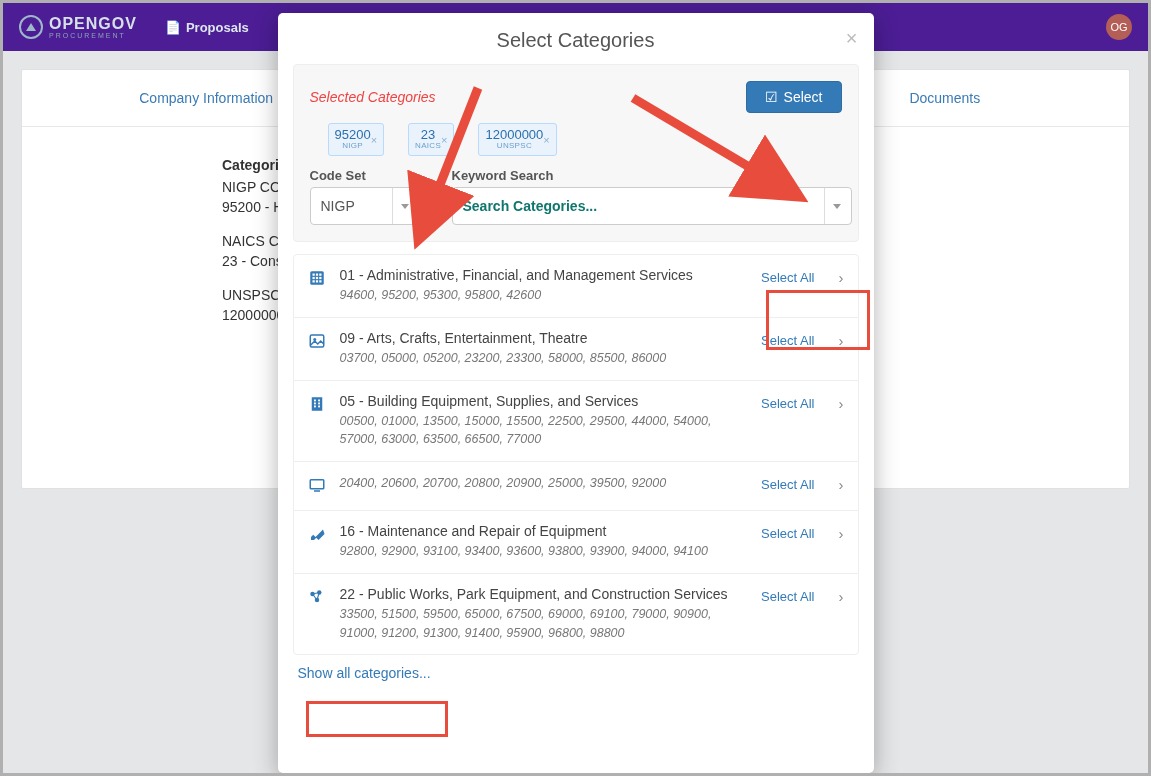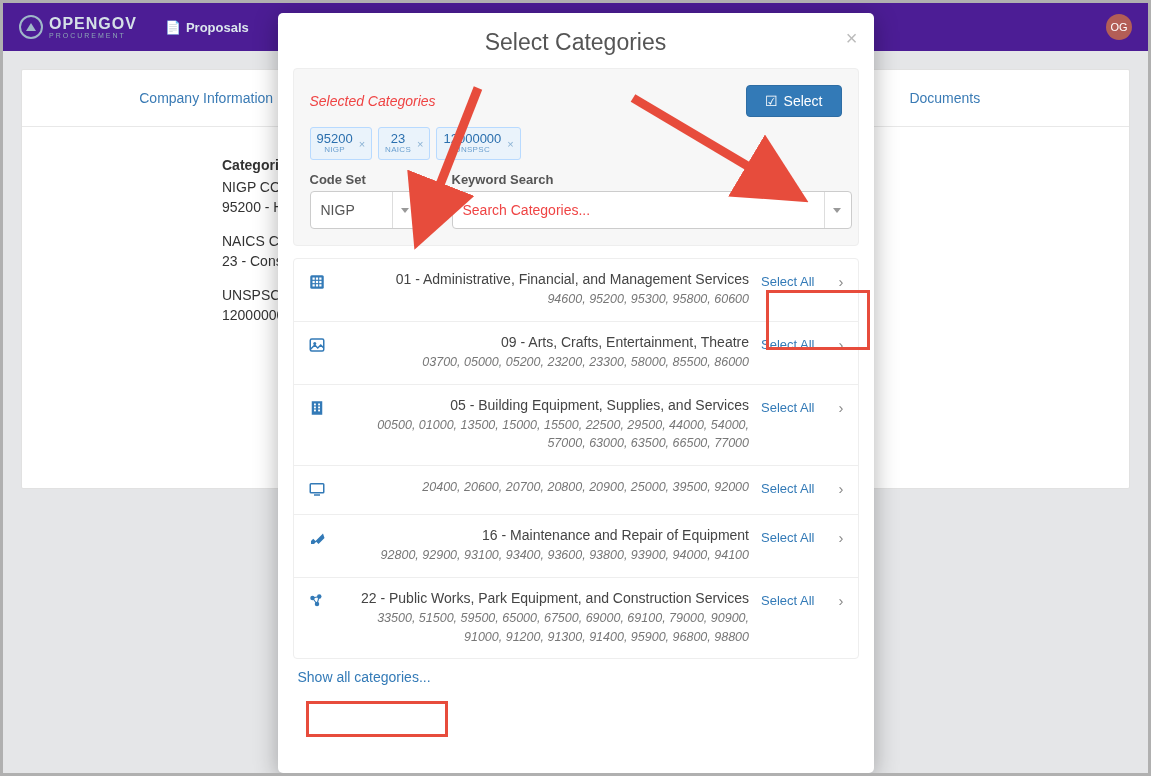--- a/index.html
+++ b/index.html
@@ -22,48 +22,48 @@
   .tab { flex: 1; text-align: center; padding: 20px 0; color: #3a7bb5; font-size: 14px; }
   
   .bg-content { padding: 30px 200px; }
   .bg-heading { font-weight: 700; font-size: 14px; margin-bottom: 6px; color: #333; }
   .bg-line { font-size: 14px; color: #333; margin-bottom: 4px; }
   .bg-group { margin-bottom: 18px; }
   
   .modal-overlay { position: absolute; top:0; left:0; right:0; bottom:0; display: flex; justify-content: center; padding-top: 10px; }
   .modal { width: 596px; background: #fff; border-radius: 5px; box-shadow: 0 5px 25px rgba(0,0,0,.3); }
   .modal-header { position: relative; padding: 16px 20px 12px; text-align: center; }
-  .modal-title { font-size: 23px; color: #555; }
+  .modal-title { font-size: 20px; color: #555; }
   .modal-close { position: absolute; right: 16px; top: 14px; color: #bbb; font-size: 20px; cursor: pointer; }
   
   .filter-panel { margin: 0 15px; background: #f7f7f7; border: 1px solid #eee; border-radius: 4px; padding: 16px; position: relative; }
   .selected-header { display: flex; justify-content: space-between; align-items: center; margin-bottom: 10px; }
   .selected-label { font-style: italic; color: #ef4444; font-size: 14px; }
   .btn-select { background: #337ab7; border: 1px solid #2e6da4; color: #fff; padding: 7px 18px; border-radius: 4px; font-size: 14px; display: inline-flex; align-items: center; gap: 6px; cursor: pointer; }
   .chips { display: flex; gap: 6px; flex-wrap: wrap; margin-bottom: 12px; }
-  .chip { border: 1px solid #b8daff; background: #eaf3fb; border-radius: 3px; padding: 4px 6px; display: flex; align-items: center; gap: 6px; cursor: pointer; }
+  .chip { border: 1px solid #b8daff; background: #eaf3fb; border-radius: 3px; padding: 4px 6px; display: flex; align-items: center; gap: 0; cursor: pointer; margin-left: 18px; }
   .chip-main { color: #2a6fae; font-size: 13px; display: flex; flex-direction: column; align-items: center; line-height: 1.1; }
   .chip-sub { font-size: 8px; color: #6a9fcf; letter-spacing: 0.3px; }
   .chip-x { color: #8ab2d4; font-size: 11px; }
   
   .form-row { display: flex; gap: 32px; }
   .form-group { display: flex; flex-direction: column; gap: 4px; }
   .form-label { font-size: 13px; font-weight: 600; color: #555; }
   .select-box, .search-box { height: 38px; border: 1px solid #ccc; border-radius: 4px; background: #fff; display: flex; align-items: center; padding: 0 10px; font-size: 14px; color: #555; }
   .select-box { width: 110px; justify-content: space-between; cursor: pointer; }
-  .search-box { width: 400px; justify-content: space-between; color: #ef4444; cursor: text; }
+  .search-box { width: 400px; justify-content: space-between; color: #0f766e; cursor: text; font-weight: bold; }
   .caret-wrap { border-left: 1px solid #ddd; padding-left: 8px; height: 100%; display: flex; align-items: center; }
   .caret { width: 0; height: 0; border-left: 4px solid transparent; border-right: 4px solid transparent; border-top: 5px solid #999; }
   
   .cat-list { margin: 12px 15px 0; border: 1px solid #eee; border-radius: 4px; }
   .cat-row { padding: 12px 14px; border-bottom: 1px solid #eee; display: flex; gap: 12px; align-items: flex-start; }
   .cat-row:last-child { border-bottom: none; }
   .cat-icon { width: 20px; flex-shrink: 0; color: #337ab7; margin-top: 2px; }
   .cat-icon svg { width: 18px; height: 18px; fill: #337ab7; }
-  .cat-body { flex: 1; text-align: right; }
+  .cat-body { flex: 1; }
   .cat-title { font-size: 14px; color: #444; margin-bottom: 3px; }
   .cat-codes { font-size: 12.5px; font-style: italic; color: #777; line-height: 1.5; max-width: 420px; }
   .cat-action { display: flex; align-items: center; gap: 24px; color: #337ab7; font-size: 13px; cursor: pointer; flex-shrink: 0; padding-top: 2px;}
   .cat-chevron { color: #888; font-size: 15px; }
   
   .show-all { margin: 10px 20px 20px; color: #337ab7; font-size: 14px; cursor: pointer; display: inline-block; }
   
   .anno-arrow { position: absolute; pointer-events: none; }
   .anno-box { position: absolute; border: 3px solid #e74c3c; pointer-events: none; }
 </style>
@@ -193,21 +193,21 @@
               <rect x="15" y="6" width="3" height="3" fill="#fff"></rect>
               <rect x="6" y="10.5" width="3" height="3" fill="#fff"></rect>
               <rect x="10.5" y="10.5" width="3" height="3" fill="#fff"></rect>
               <rect x="15" y="10.5" width="3" height="3" fill="#fff"></rect>
               <rect x="6" y="15" width="3" height="3" fill="#fff"></rect>
               <rect x="10.5" y="15" width="3" height="3" fill="#fff"></rect>
               <rect x="15" y="15" width="3" height="3" fill="#fff"></rect>
             </svg></div>
     <div class="cat-body">
       <div class="cat-title">01 - Administrative, Financial, and Management Services</div>
-      <div class="cat-codes">94600, 95200, 95300, 95800, 60600</div>
+      <div class="cat-codes">94600, 95200, 95300, 95800, 42600</div>
     </div>
     <div class="cat-action">
       <span>Select All</span>
       <span class="cat-chevron">›</span>
     </div>
         </div>
         <div class="cat-row">
     <div class="cat-icon"><svg viewBox="0 0 24 24">
               <rect x="3" y="4" width="18" height="16" rx="2" fill="none" stroke="#337ab7" stroke-width="2"></rect>
               <circle cx="9" cy="10" r="2" fill="#337ab7"></circle>

